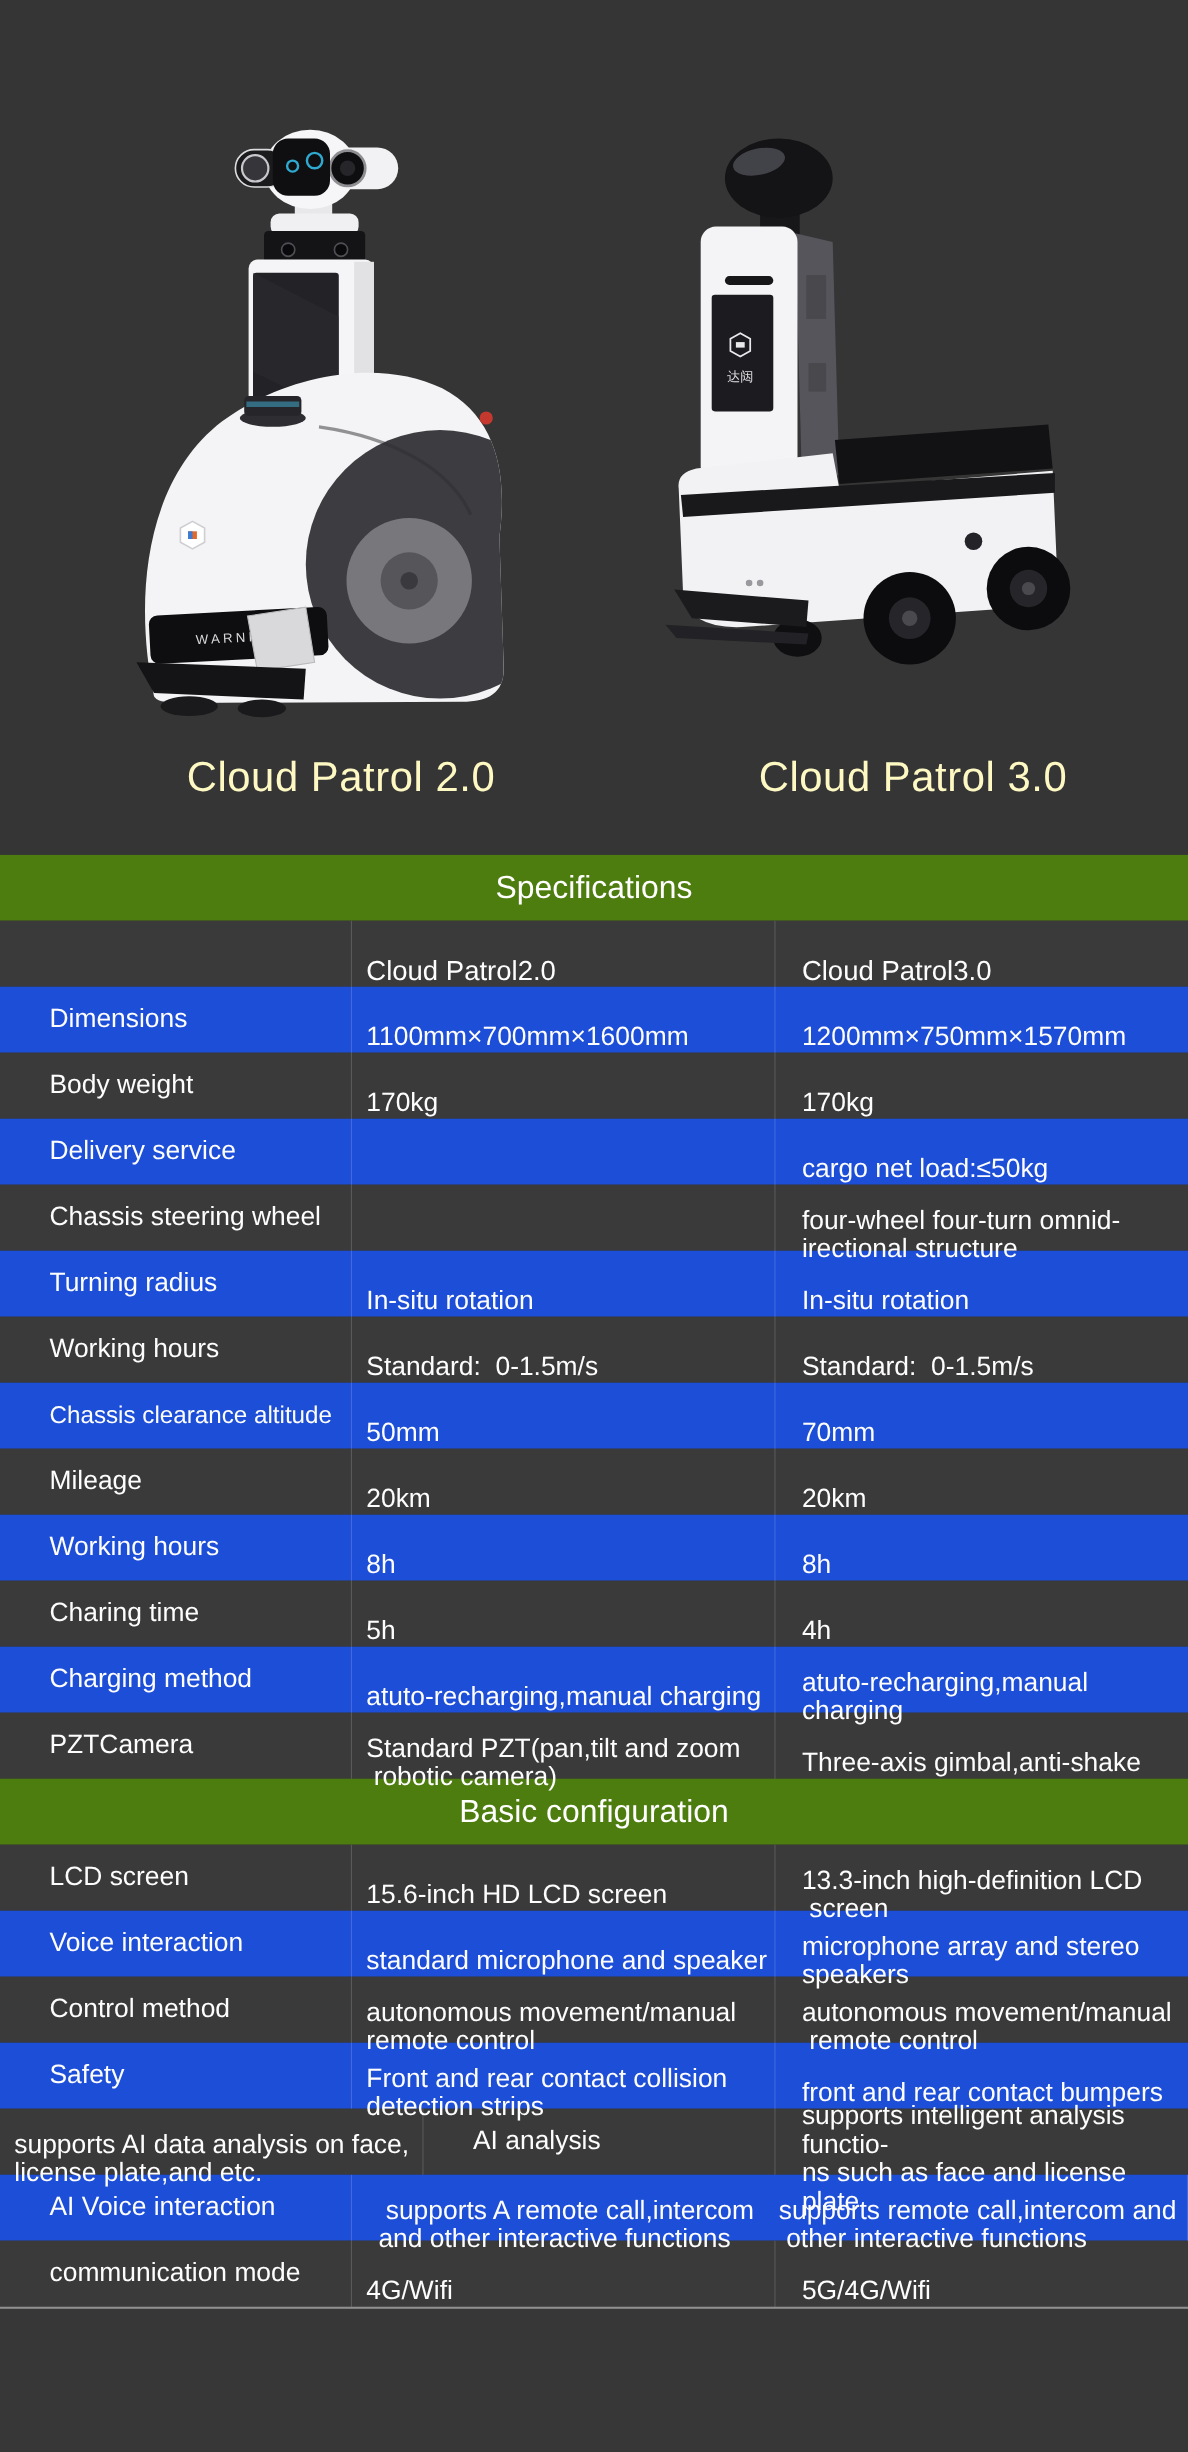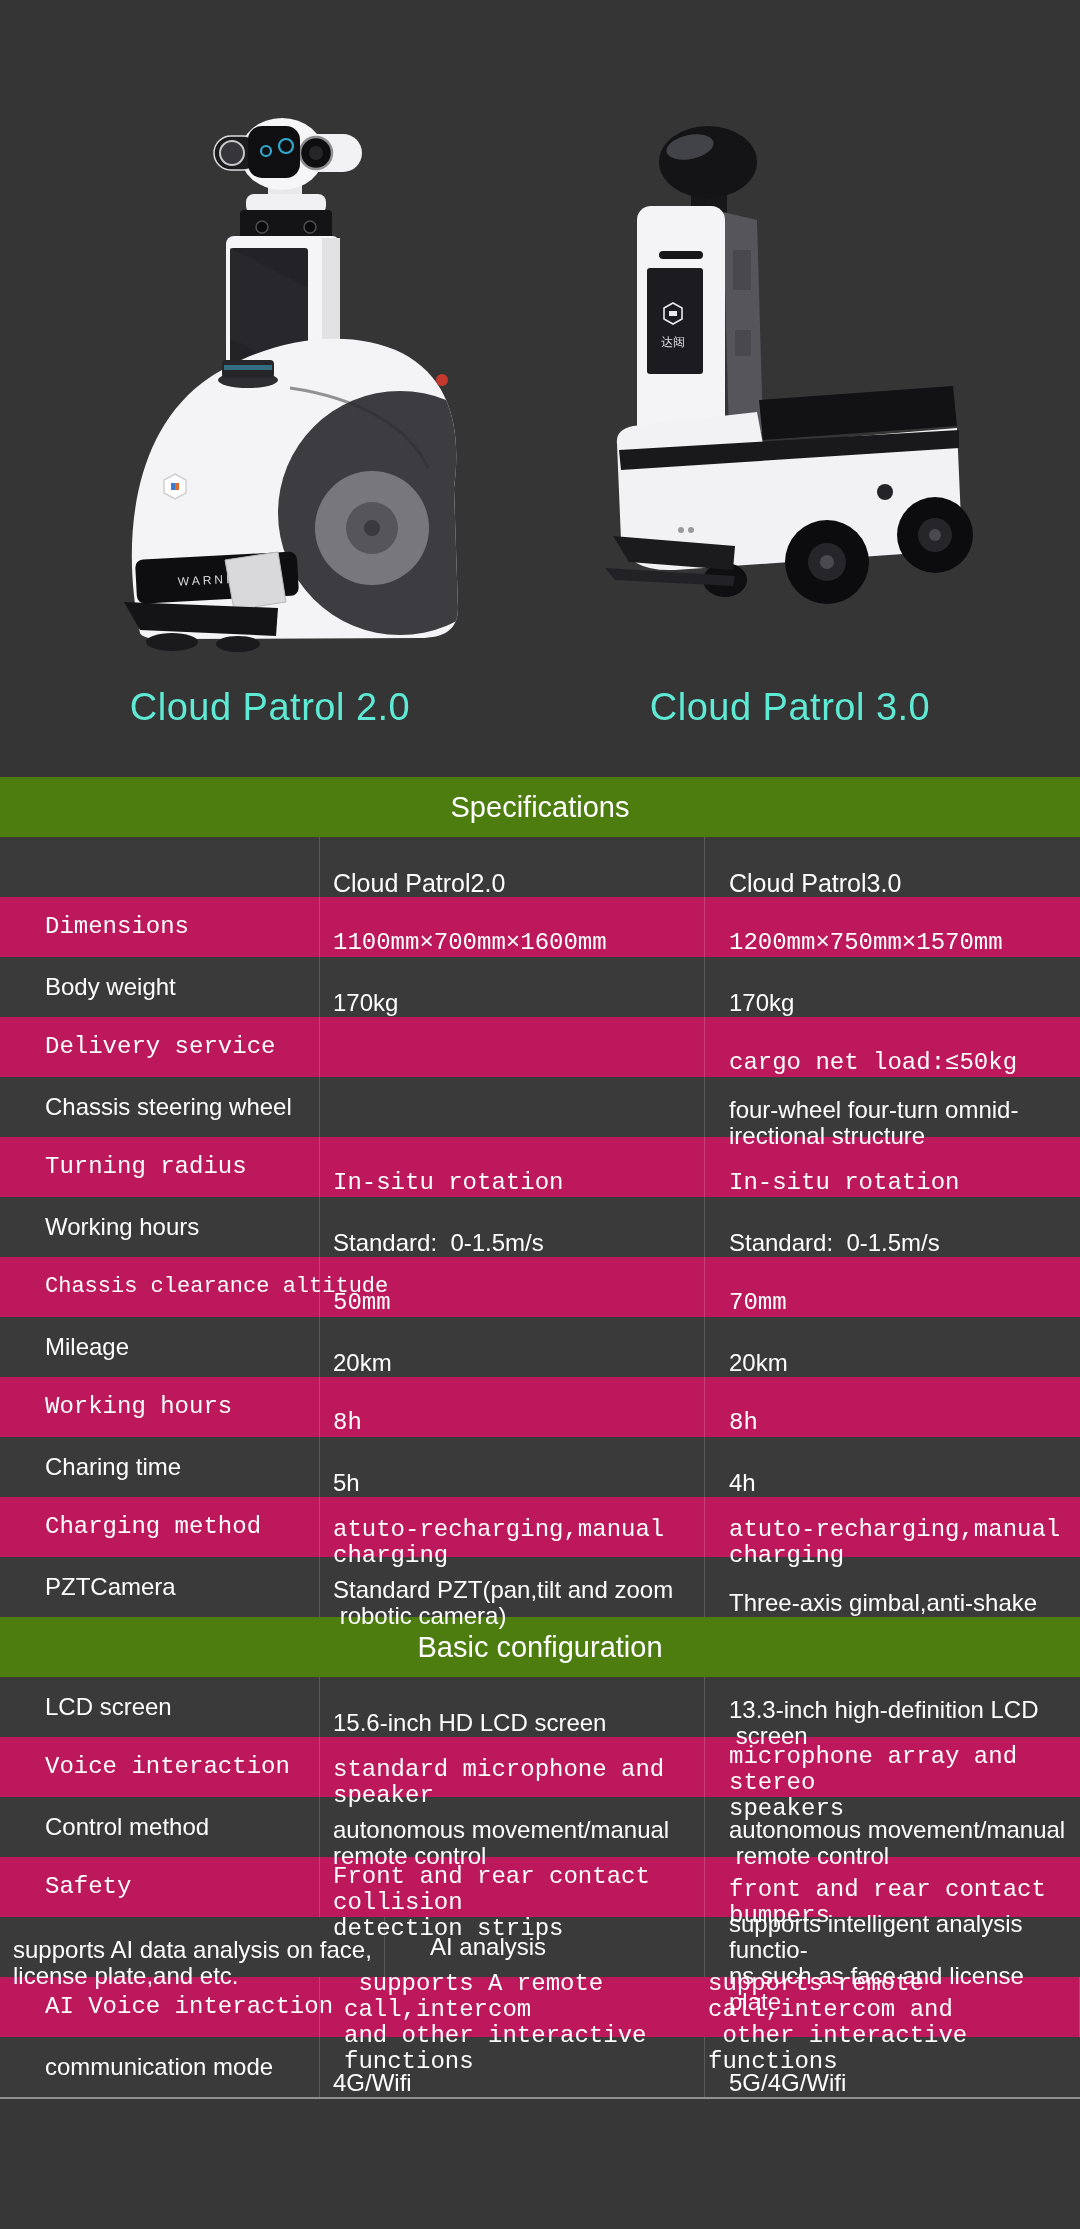--- a/index.html
+++ b/index.html
@@ -4,30 +4,30 @@
 <style>
   * { margin:0; padding:0; box-sizing:border-box; }
   html,body { width:1080px; height:2229px; background:#343434; overflow:hidden;
               font-family:"Liberation Sans","DejaVu Sans",sans-serif; color:#fdfdfd; }
 
   .hero { position:relative; width:1080px; height:777px; background:#353535; }
   .robot-img { position:absolute; }
   .robot-img.left  { left:110px; top:88px;  width:390px; height:565px; }
   .robot-img.right { left:585px; top:100px; width:400px; height:545px; }
   .product-title { position:absolute; top:686px; width:540px; text-align:center;
-                   font-size:38px; font-weight:400; letter-spacing:0.5px; color:#5eead4; }
+                   font-size:38px; font-weight:400; letter-spacing:0.5px; color:#fef9c3;margin-left:40px; }
   .product-title.left  { left:0; }
   .product-title.right { left:520px;text-align:center; }
 
   .band { width:1080px; height:60px; background:#4d7c0f; display:flex;
           align-items:center; justify-content:center; font-size:29px; color:#ffffff; }
 
   .trow { width:1080px; height:60px; display:flex; }
   .trow.dark  { background:#3a3a3a; }
-  .trow.light { background:#be185d;font-family:Liberation Mono, monospace; }
+  .trow.light { background:#1d4ed8; }
   .cell { display:flex; align-items:center; font-size:24px; line-height:26px; }
   .cell.label { width:320px; padding-left:45px; padding-right:4px;
                 border-right:1px solid rgba(255,255,255,0.16); }
   .cell.label span { display:inline-block; white-space:nowrap; }
   .cell.v2 { width:385px; padding-left:13px; padding-right:6px;
              border-right:1px solid rgba(255,255,255,0.16); }
   .cell.v3 { width:375px; padding-left:24px; padding-right:4px; }
   .cell.val span { white-space:pre-wrap;margin-top:32px; }
   .trow.header .cell { font-size:25px; }
 

